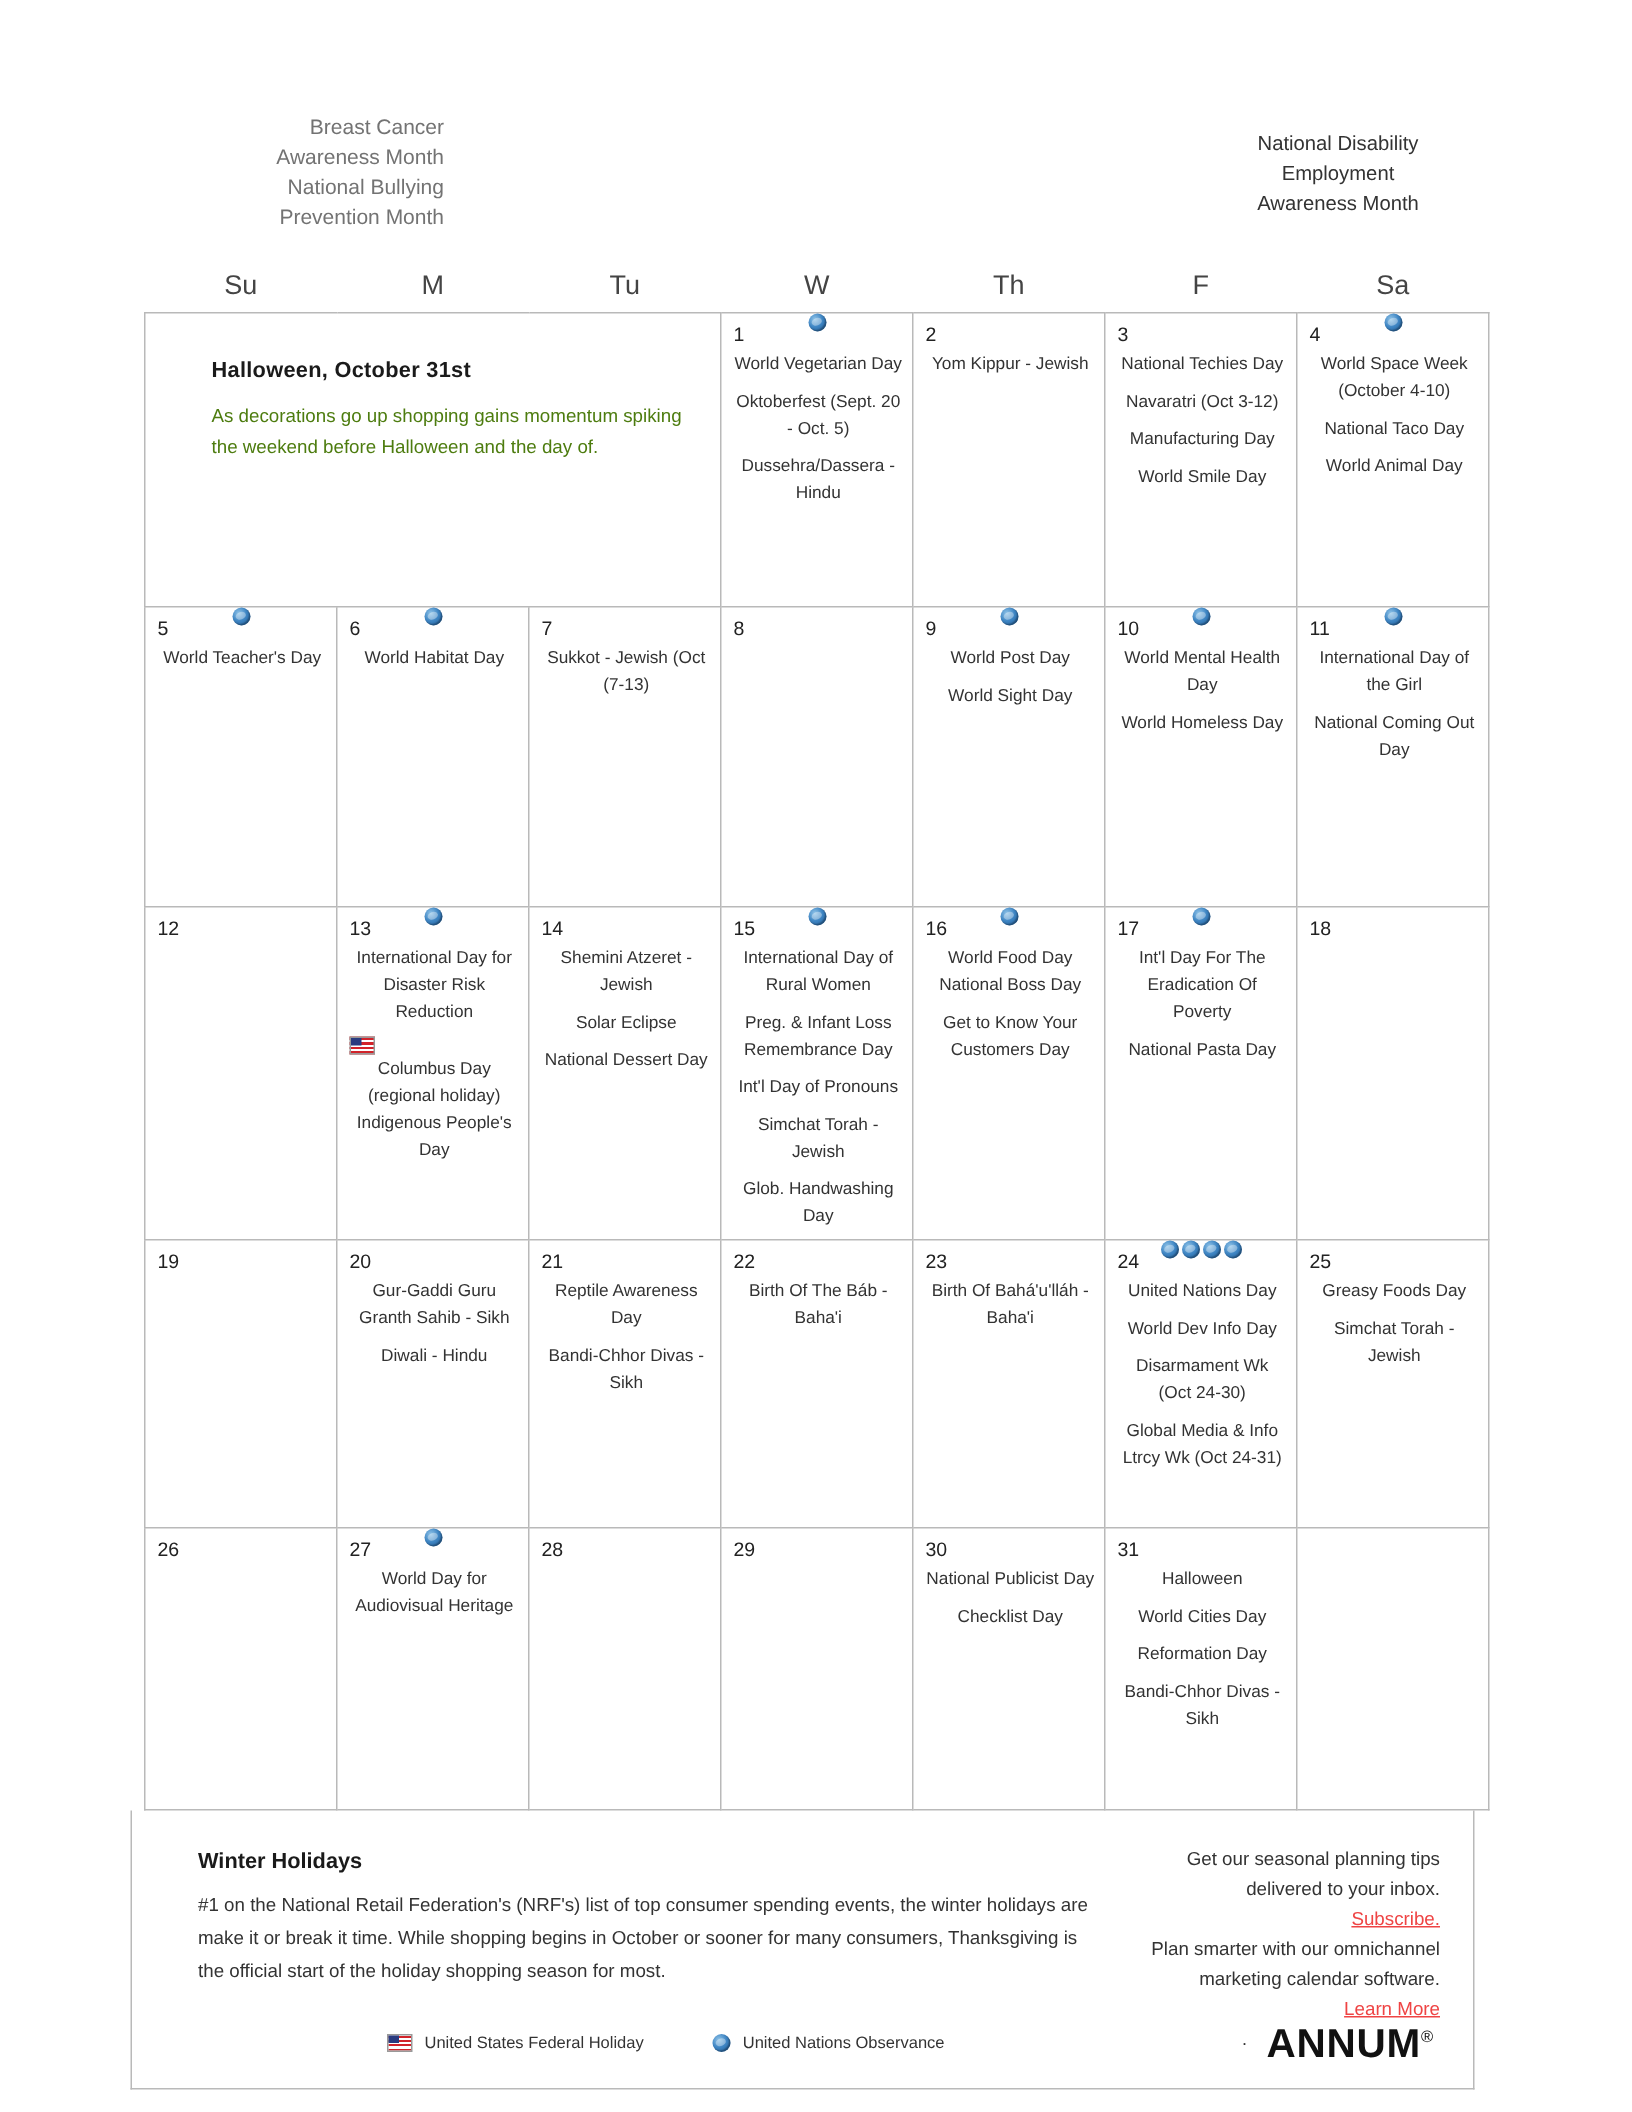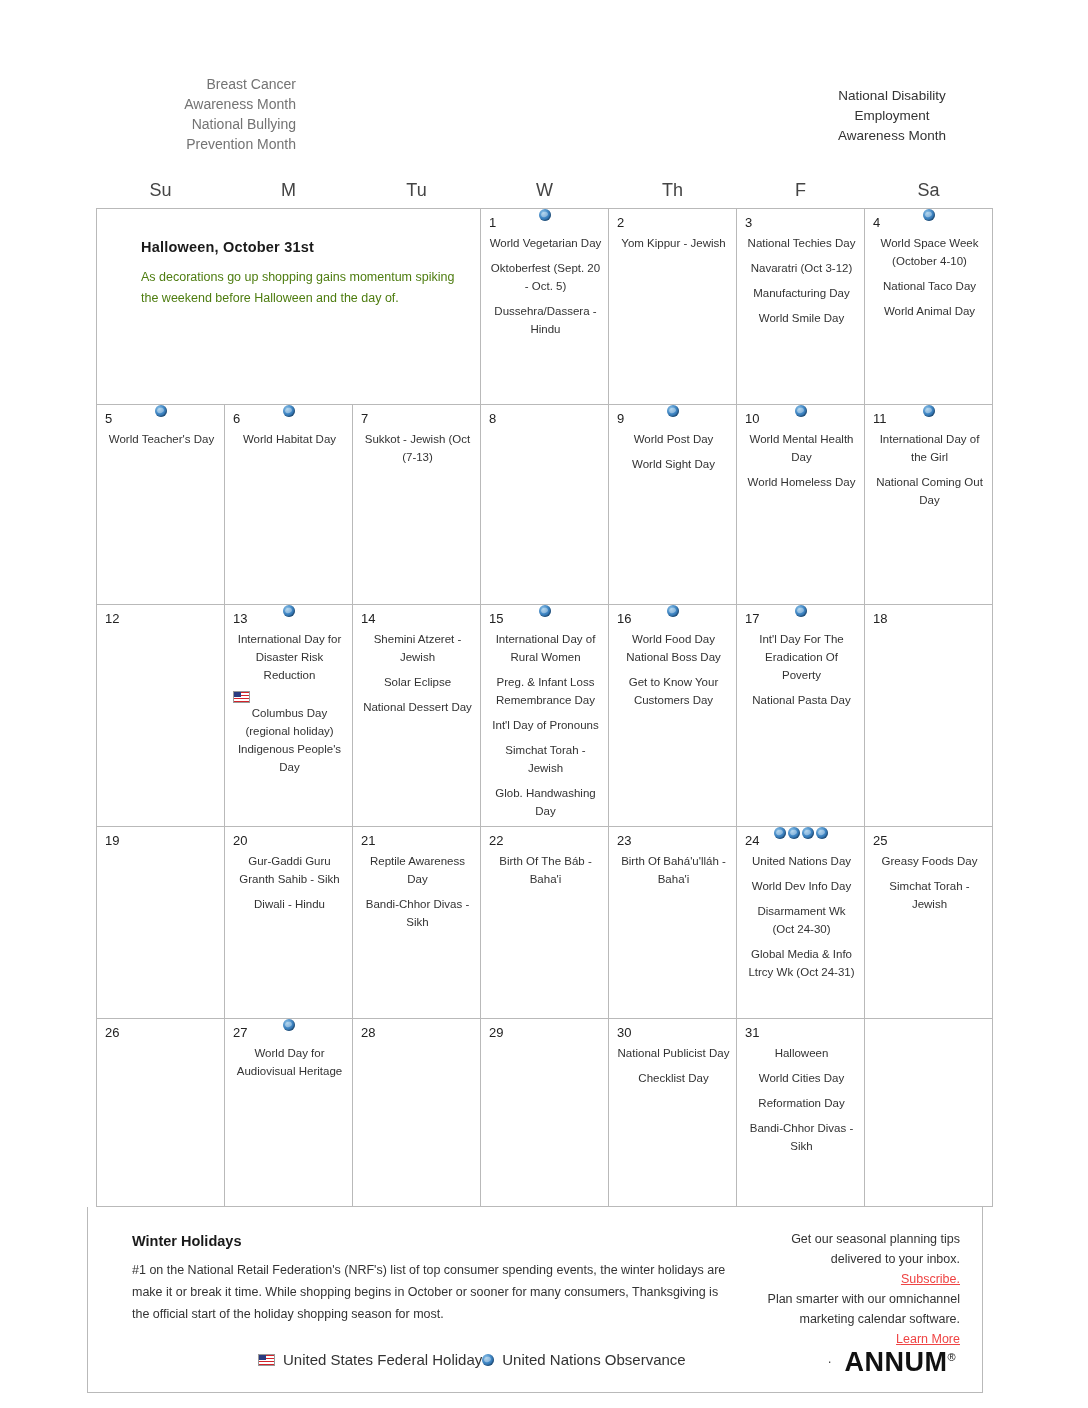--- a/index.html
+++ b/index.html
@@ -222,22 +222,23 @@
   }
   .promo a {
     color: #ef4444;
     text-decoration: underline;
   }
   .legend {
     position: absolute;
     left: 170px;
     bottom: 24px;
     display: flex;
+    gap: 46px;
     align-items: center;
-    font-size: 15px;
+    font-size: 11px;
     color: #333;
   }
   .legend .item { display: flex; align-items: center; gap: 8px; }
   .dot-sep {
     position: absolute;
     left: 740px;
     bottom: 26px;
     font-size: 12px;
     color: #333;
   }

